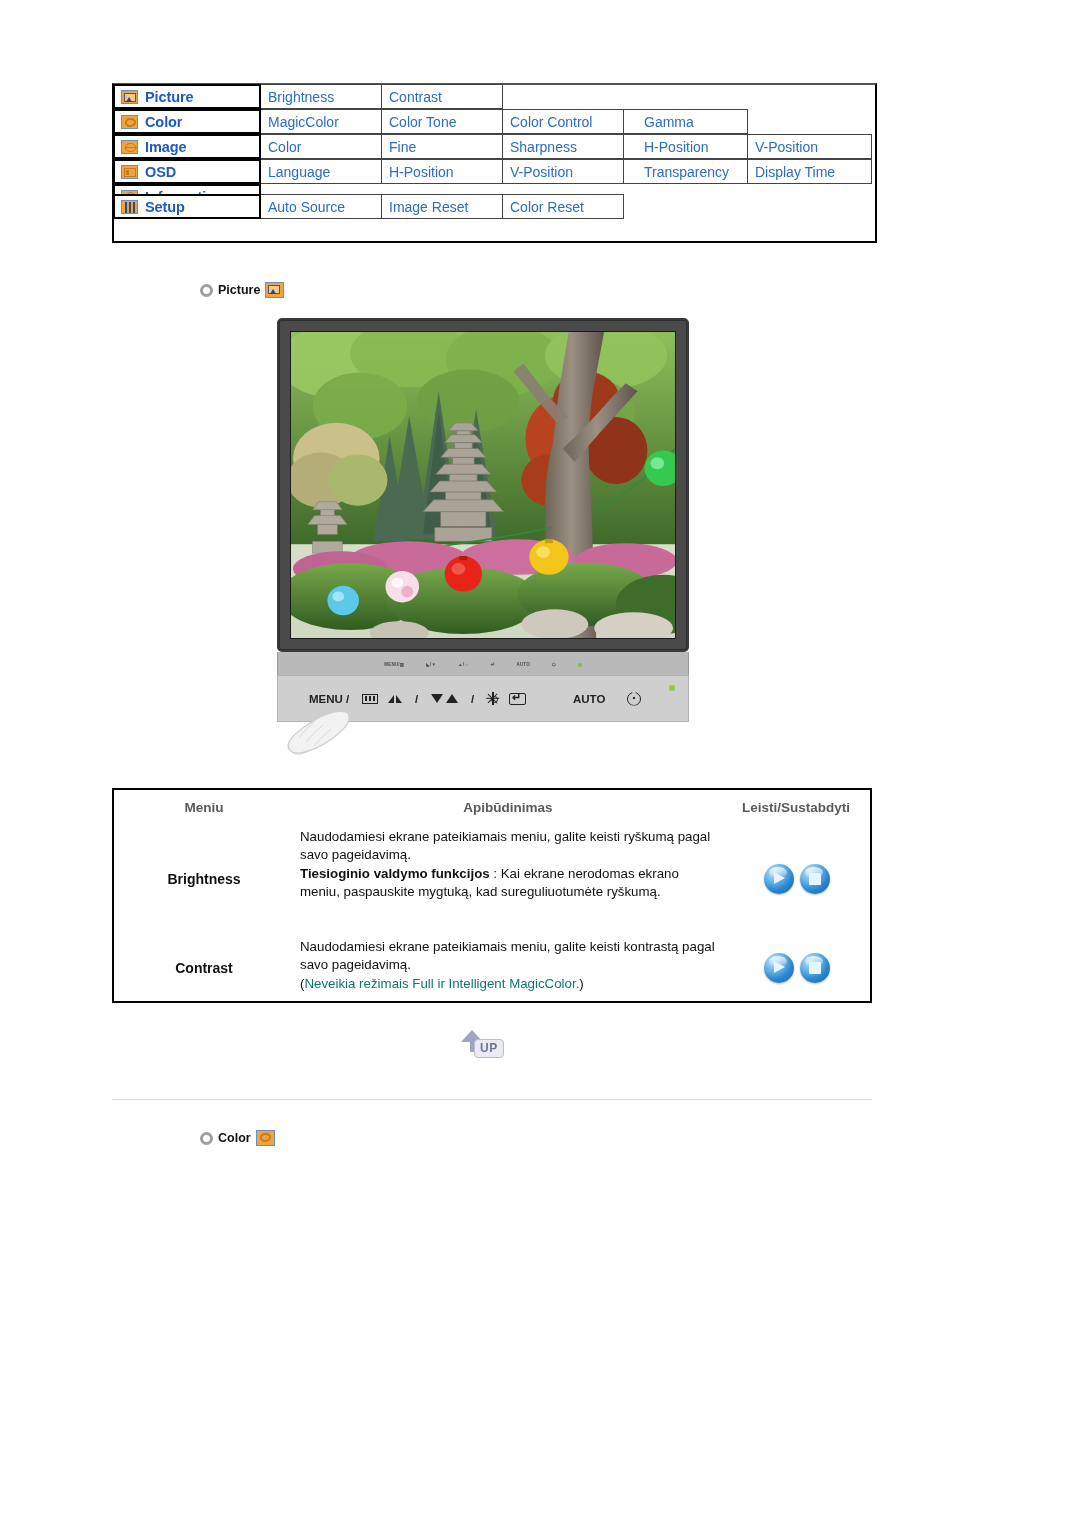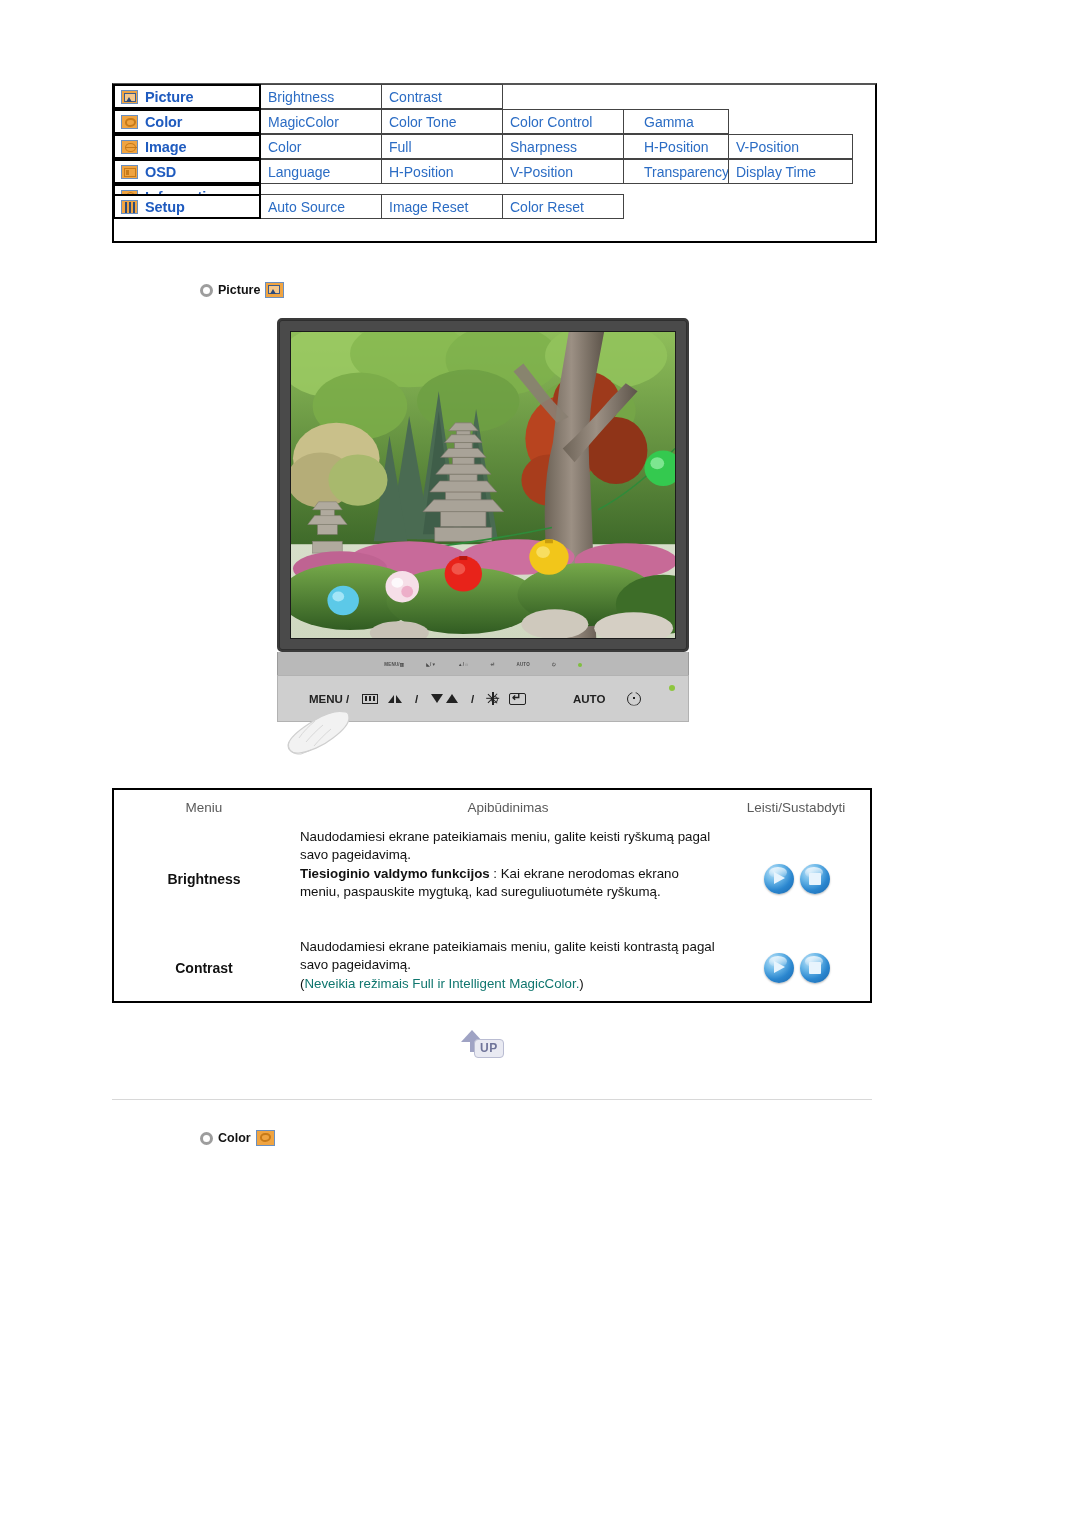--- a/index.html
+++ b/index.html
@@ -69,21 +69,21 @@
     display:flex; align-items:center;
     padding-left:7px;
     font-size:14px; color:#2B6CC4;
     background:#fff;
     position:relative; z-index:2;
     white-space:nowrap;
   }
   .w1 { width:122px; }
   .w2 { width:122px; }
   .w3 { width:122px; }
-  .w4 { width:106px;padding-left:20px; }
+  .w4 { width:125px;padding-left:20px; }
   .w5 { width:125px; }
 
   
   .sect-head {
     position:absolute;
     display:flex; align-items:center; gap:5px;
     font-size:12.5px; font-weight:bold; color:#111;
   }
   .bullet-ring {
     width:13px; height:13px; border-radius:50%;
@@ -171,21 +171,21 @@
   .hand svg { display:block; }
 
   
   .desc-table {
     position:absolute; left:112px; top:788px;
     width:760px; height:215px;
     border:2px solid #000;
     background:#fff;
   }
   .desc-head { display:flex; height:34px; align-items:center; }
-  .dh { font-size:13.5px; font-weight:normal; color:#5a5a5a; text-align:center; }
+  .dh { font-size:13.5px; font-weight:bold; color:#5a5a5a; text-align:center; }
   .c-menu { width:180px; }
   .c-desc { flex:1; }
   .c-play { width:148px; }
 
   .desc-row { display:flex; }
   .dr-menu { width:180px; display:flex; align-items:center; justify-content:center;
       font-size:14px; font-weight:bold; color:#111; }
   .dr-desc { flex:1; padding:4px 0 4px 6px; font-size:13.3px; color:#111; line-height:1.38; }
   .dr-desc b { font-weight:bold; }
   .blue-note { color:#0f766e; }
@@ -265,21 +265,21 @@
   </div>
 
   <div class="menu-row">
     <div class="menu-cat">
       <span class="mi-icon ic-image">
           <i></i>
         </span>
       <span class="lbl">Image</span>
     </div>
     <div class="menu-item w1">Color</div>
-    <div class="menu-item w2">Full</div>
+    <div class="menu-item w2">Fine</div>
     <div class="menu-item w3">Sharpness</div>
     <div class="menu-item w4">H-Position</div>
     <div class="menu-item w5">V-Position</div>
   </div>
 
   <div class="menu-row">
     <div class="menu-cat">
       <span class="mi-icon ic-osd">
           <i></i>
         </span>

